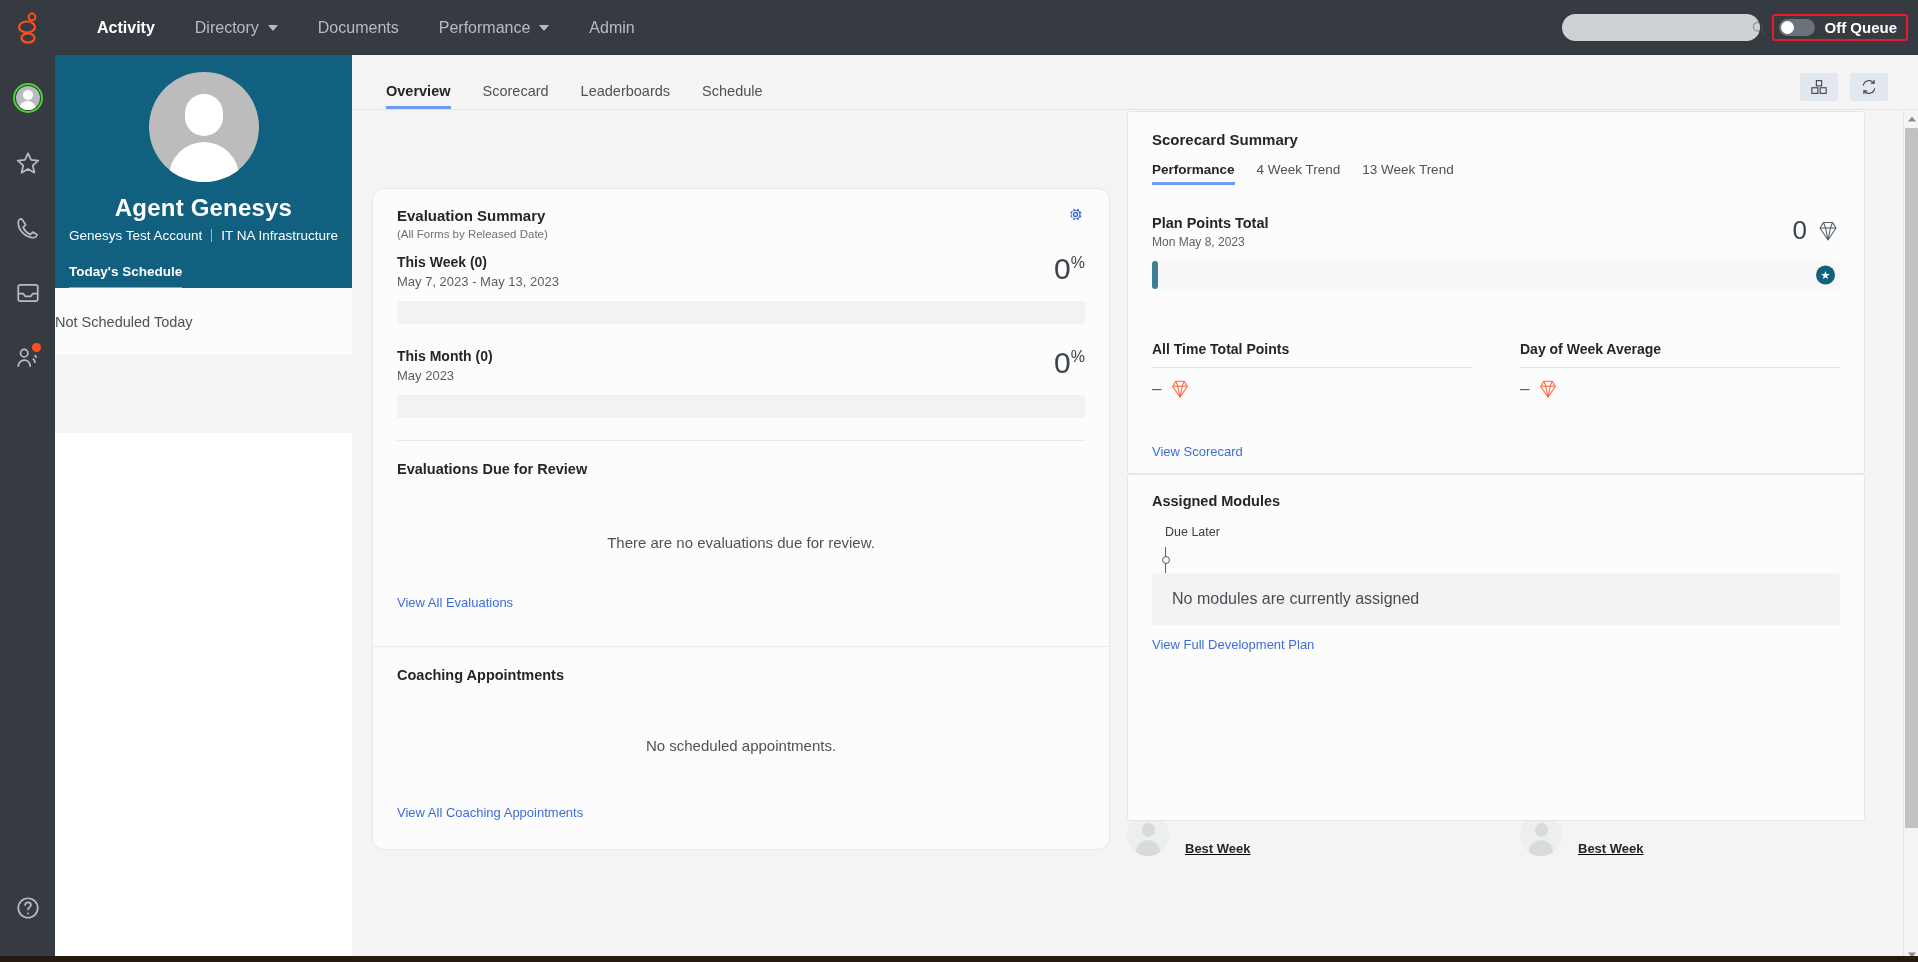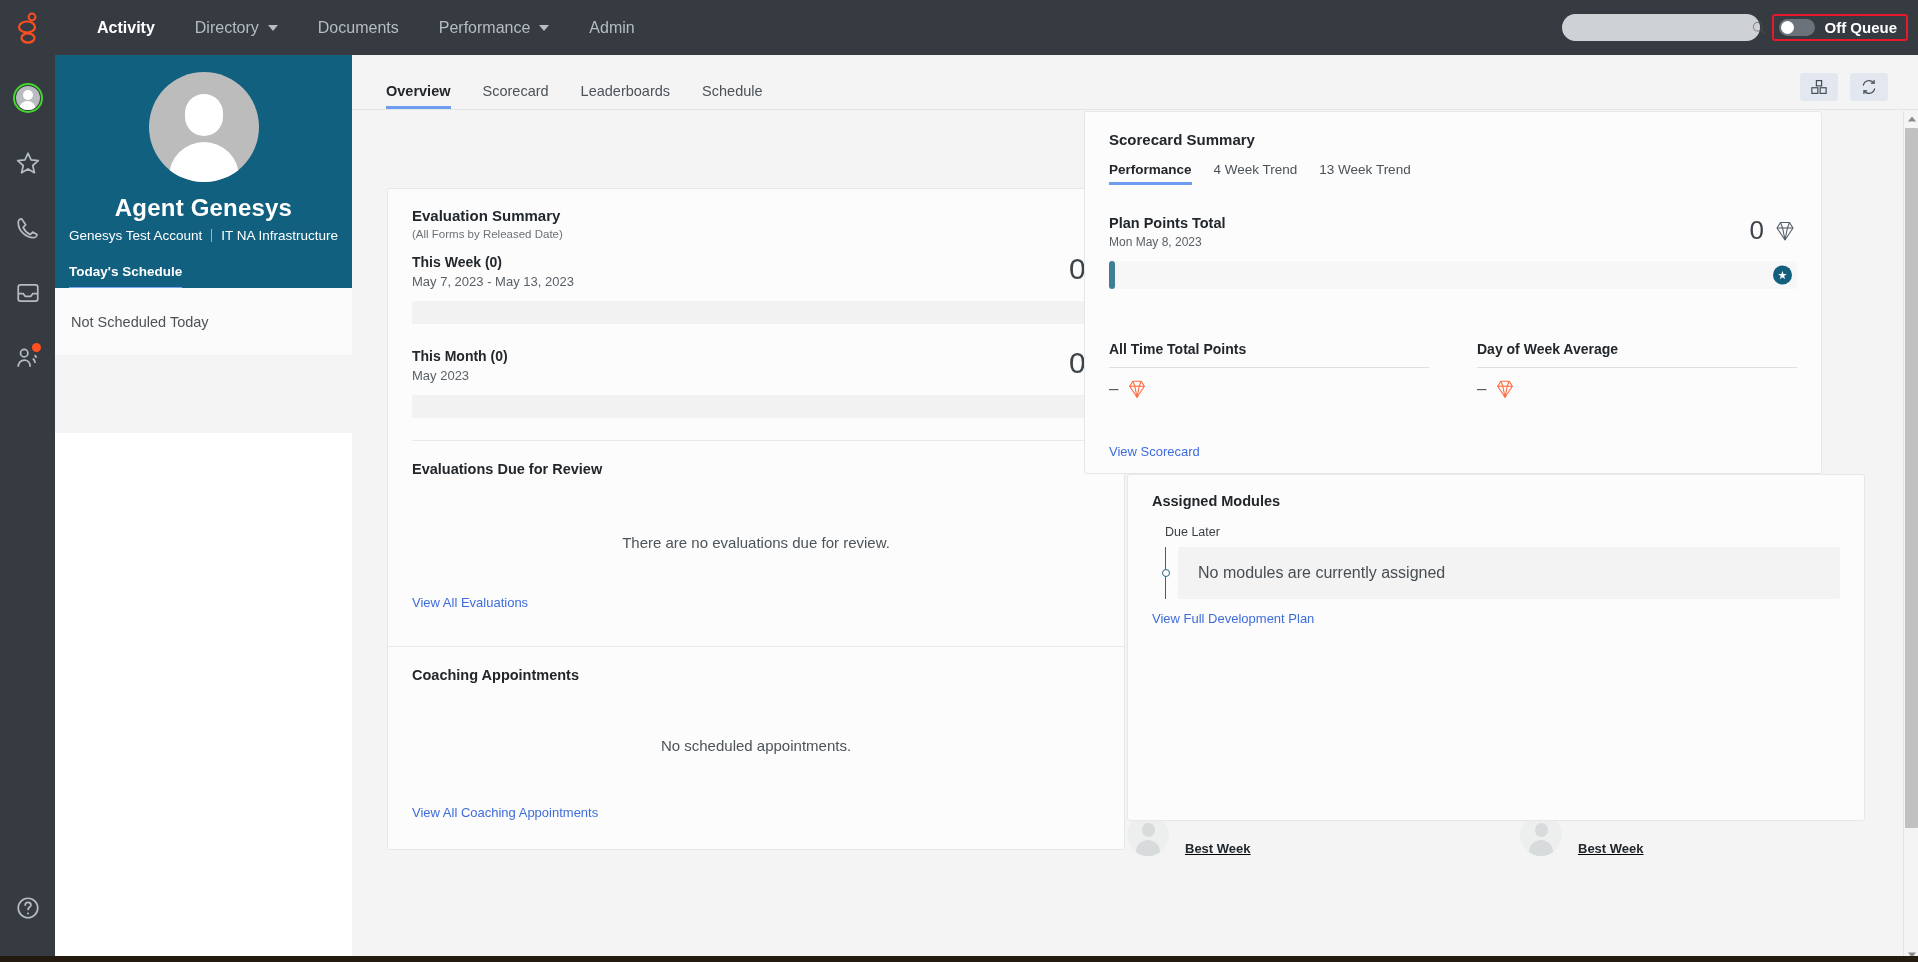--- a/index.html
+++ b/index.html
@@ -79,21 +79,21 @@
   .profile-avatar::before { content:""; position:absolute; left:36px; top:22px; width:38px; height:42px; border-radius:19px; background:#ffffff; }
   .profile-avatar::after { content:""; position:absolute; left:20px; top:70px; width:70px; height:52px; border-radius:35px 35px 0 0; background:#ffffff; }
   .profile-name { text-align:center; font-size:24px; font-weight:bold; margin-top:12px; letter-spacing:.2px; }
   .profile-sub { text-align:center; font-size:13.5px; margin-top:6px; display:flex; justify-content:center; align-items:center; gap:9px; }
   .profile-sub .divider { width:1px; height:13px; background:rgba(255,255,255,.55); display:inline-block; }
   .sched-tab-row { margin-top:19px; padding-left:14px; }
   .sched-tab { display:inline-block; font-size:13.5px; font-weight:bold; padding-bottom:8px; border-bottom:3px solid #7aa7ec; }
 
   .sched-body {
     position:absolute; left:55px; top:288px; width:297px; height:67px;
-    background:#fbfbfb; display:flex; align-items:center; padding-left:16px;
+    background:#fbfbfb; display:flex; align-items:center; 
   }
   .sched-body-text { font-size:14.5px; color:#4c5256; }
   .sched-btn-wrap {
     position:absolute; left:55px; top:355px; width:297px; height:78px; background:#fbfbfb;
     display:flex; align-items:flex-start; justify-content:center; padding-top:3px;
   }
   .view-sched-btn {
     width:265px; height:29px; background:#2e5fd6; color:#fff; border:none; border-radius:3px;
     font-size:14px; font-weight:bold; cursor:pointer; font-family:"Liberation Sans", sans-serif;
     display:flex; align-items:center; justify-content:center; gap:6px;
@@ -124,23 +124,22 @@
   .icon-btn {
     width:38px; height:28px; background:#e3e7ef; border:none; border-radius:3px;
     display:flex; align-items:center; justify-content:center; cursor:pointer;
   }
   .icon-btn svg { width:18px; height:18px; stroke:#3d4450; fill:none; stroke-width:1.5; }
 
   .content { position:absolute; left:0; top:56px; width:1566px; height:851px; }
 
   
   .card {
-    background:#fcfcfd; border:1px solid #e6e7e9; border-radius:3px;
+    background:#fcfcfd; border:1px solid #e6e7e9; border-radius:12px;
     position:absolute;
-    margin-left:15px;
   }
   .card-title { font-size:15px; font-weight:bold; color:#22272b; }
   .card-sub { font-size:11.5px; color:#6b7176; margin-top:4px; }
 
   
   .left-card { left:20px; top:77px; width:738px; height:662px; }
   .eval-sec { padding:18px 24px 0 24px; position:relative; }
   .gear-btn { position:absolute; right:20px; top:17px; width:22px; height:22px; cursor:pointer; }
   .gear-btn svg { width:17px; height:17px; fill:#3e6ddb; }
   .period-row { display:flex; align-items:flex-start; justify-content:space-between; margin-top:14px; }
@@ -179,21 +178,21 @@
   .stat-col:first-child { margin-right:48px; }
   .stat-title { font-size:14px; font-weight:bold; color:#22272b; }
   .stat-rule { height:1px; background:#dfe0e2; margin-top:10px; }
   .stat-value { display:flex; align-items:center; gap:8px; margin-top:10px; font-size:17px; color:#50575c; }
   .gem-orange { width:22px; height:22px; }
 
   
   .am-card { position:absolute; background:#fcfcfd; border:1px solid #e6e7e9; border-radius:3px; }
   .am-title { font-size:14.5px; font-weight:bold; color:#22272b; }
   .am-due { font-size:12.5px; color:#3a4044; margin-top:16px; margin-left:13px; }
-  .am-row { display:flex; align-items:stretch; margin-top:8px; }
+  .am-row { display:flex; align-items:stretch; margin-top:8px;flex-direction:column; }
   .am-timeline { width:26px; position:relative; flex:0 0 26px; }
   .am-timeline .line { position:absolute; left:13px; top:0; bottom:0; width:1px; background:#2c6a84; }
   .am-timeline .dot { position:absolute; left:9.5px; top:50%; margin-top:-4px; width:8px; height:8px; border-radius:50%; border:1.2px solid #2c6a84; background:#fcfcfd; }
   .am-box { flex:1; background:#f3f3f4; border-radius:2px; padding:17px 20px; font-size:16px; color:#474e53; }
 
   
   .lb { position:absolute; left:775px; width:738px; }
   .lb-note { font-size:12px; color:#8a9095; }
   .lb-cols { display:flex; margin-top:18px; }
   .lb-col { flex:1; }
@@ -443,21 +442,21 @@
             <div class="lb-entry">
               <div class="lb-av"></div>
               <div class="lb-texts">
                 <div class="lb-label">Best Week</div>
               </div>
             </div>
           </div>
         </div>
       </div>
 
-      <div class="sc-card" style="position:absolute; left:732px; top:0; width:738px; height:363px; padding:19px 24px 0 24px;">
+      <div class="sc-card" style="position:absolute; left:775px; top:0; width:738px; height:363px; padding:19px 24px 0 24px;">
         <div class="card-title">Scorecard Summary</div>
         <div class="sc-tabs">
           <div class="sc-tab active">Performance</div>
           <div class="sc-tab">4 Week Trend</div>
           <div class="sc-tab">13 Week Trend</div>
         </div>
 
         <div class="dp-row">
           <div>
             <div class="dp-label">Plan Points Total</div>

